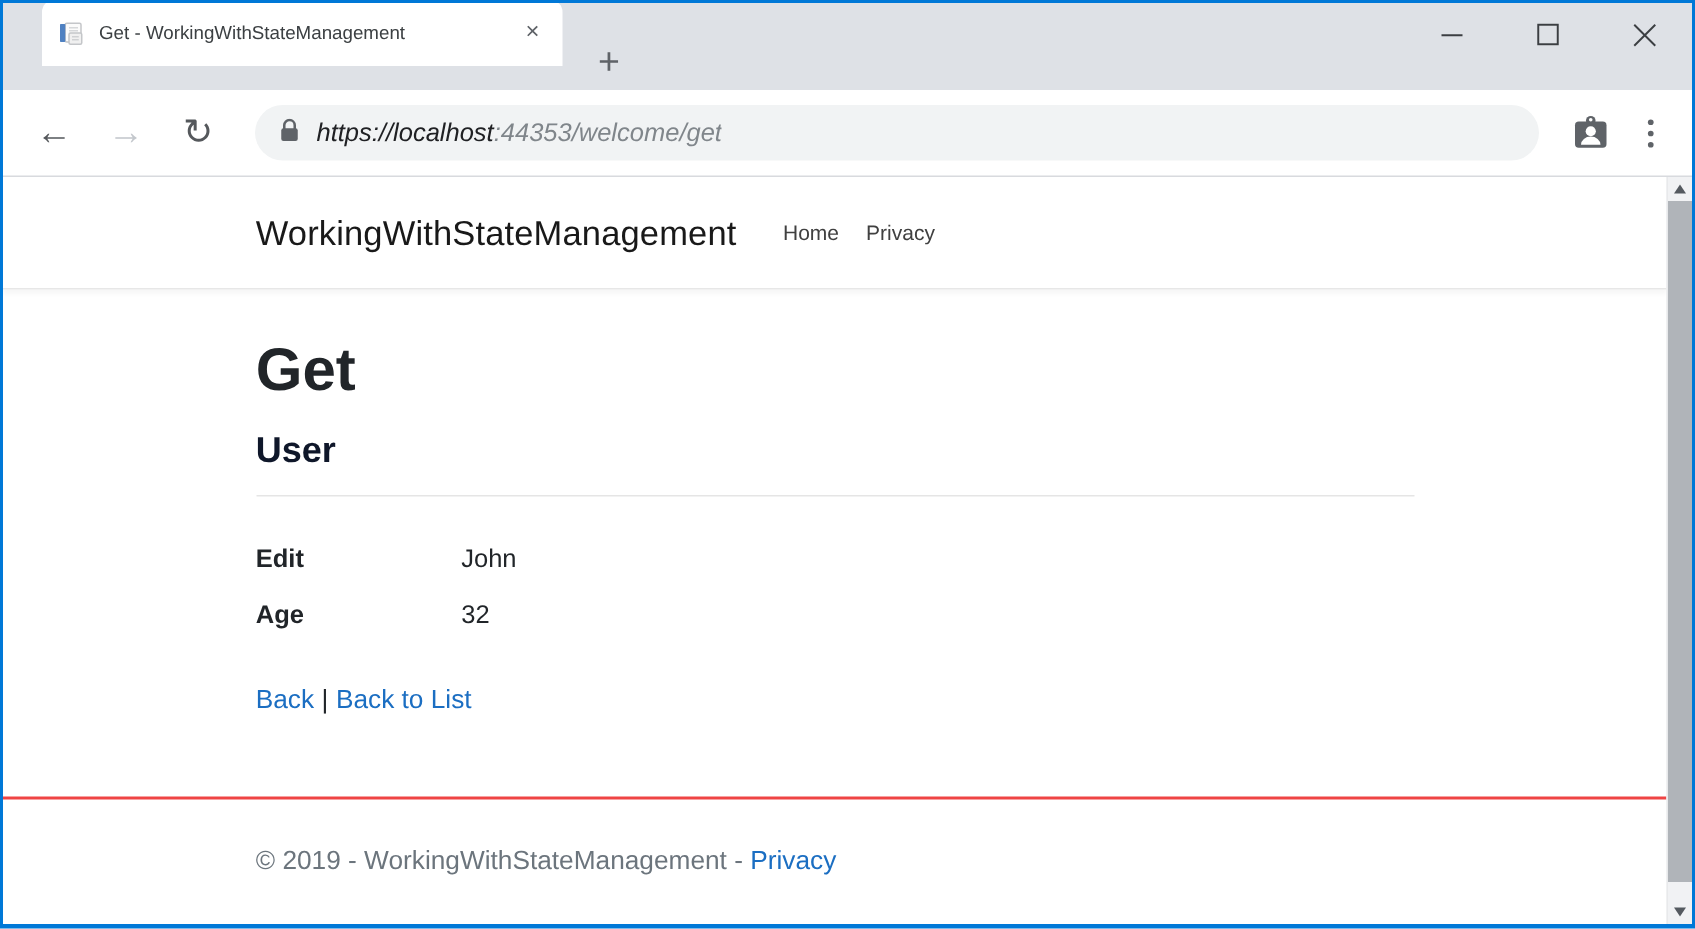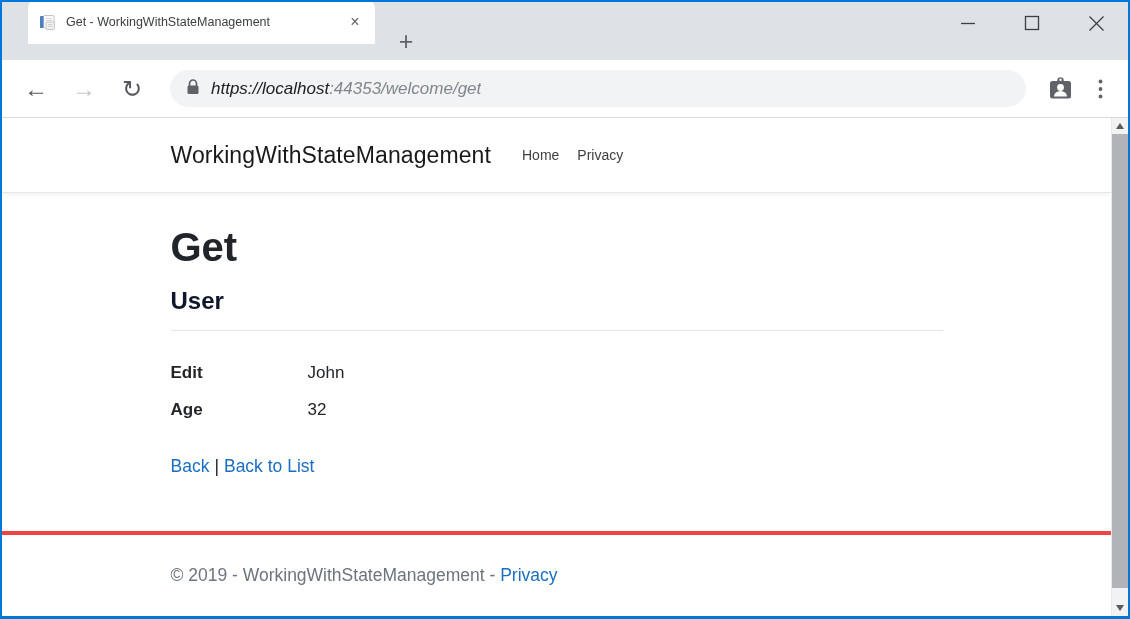--- a/index.html
+++ b/index.html
@@ -143,21 +143,21 @@
   .field-row { display: flex; margin-bottom: 17px; font-size: 17px; color: #212529; }
   .field-label { width: 137px; flex: none; font-weight: 700; }
   .field-value { font-weight: 400; }
   .actions { margin-top: 36px; font-size: 17.5px; }
   .action-link { color: #1b6ec2; text-decoration: none; }
   .sep { color: #212529; margin: 0 5px; }
 
   
   .site-footer {
     height: 85px; flex: none;
-    border-top: 4px solid #ef4444;
+    border-top: 2px solid #ef4444;
     background: #fff;
   }
   .site-footer .container { padding-top: 30px; font-size: 17.5px; color: #6c757d; }
   .footer-link { color: #1b6ec2; text-decoration: none; }
 
   
   .scrollbar {
     width: 17px; flex: none;
     background: #f1f2f4;
     display: flex; flex-direction: column;

